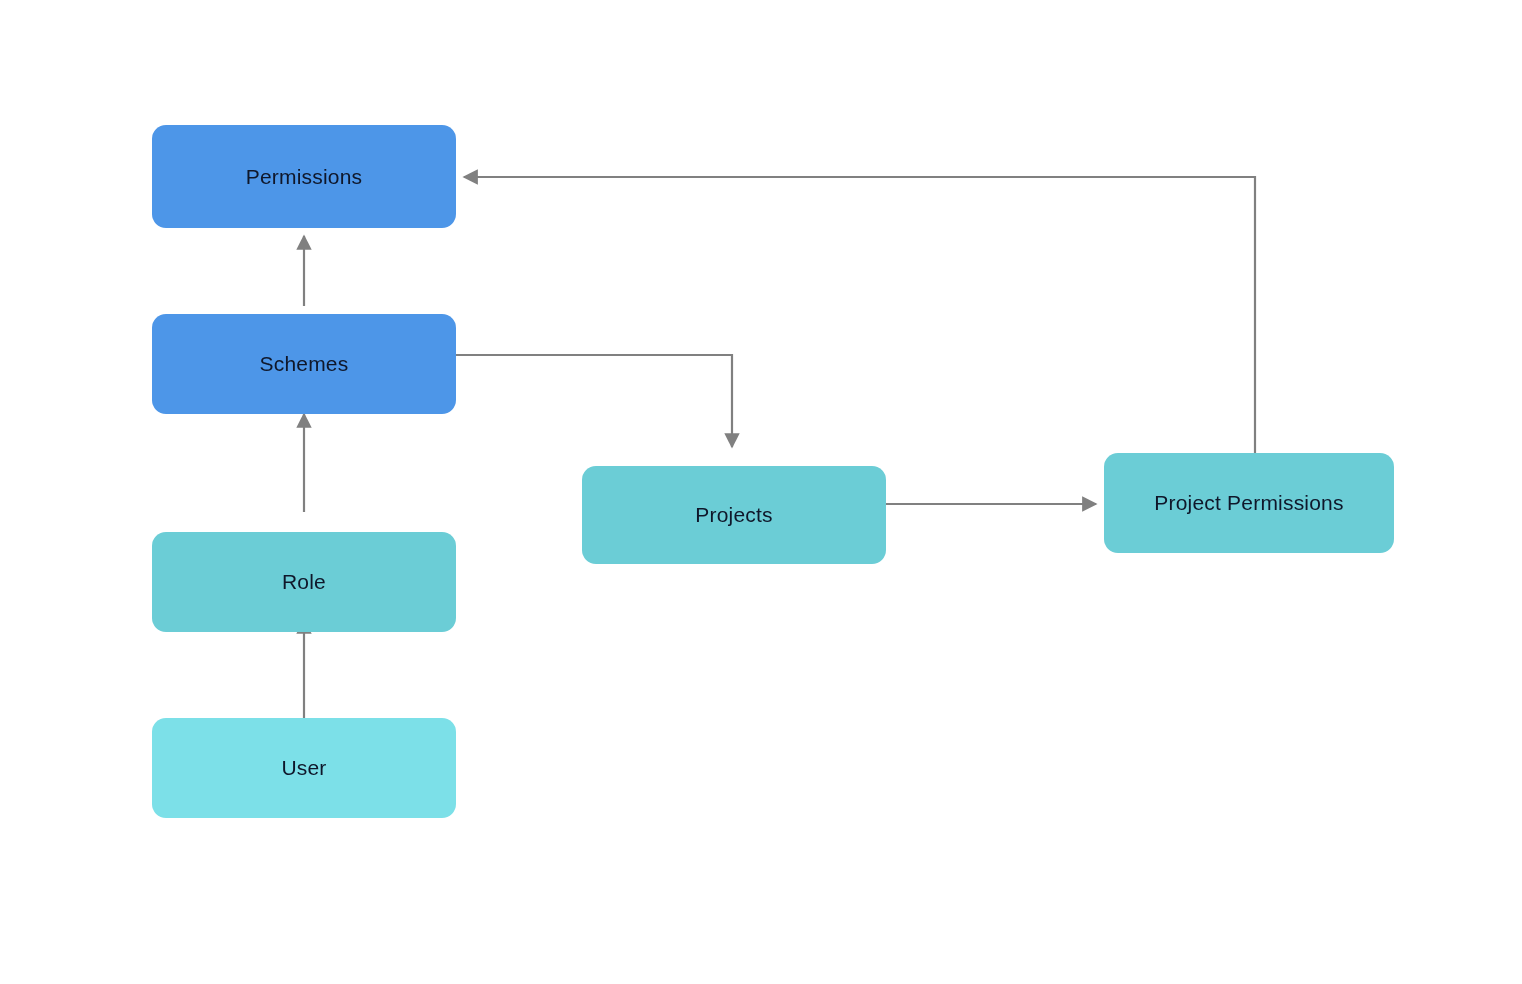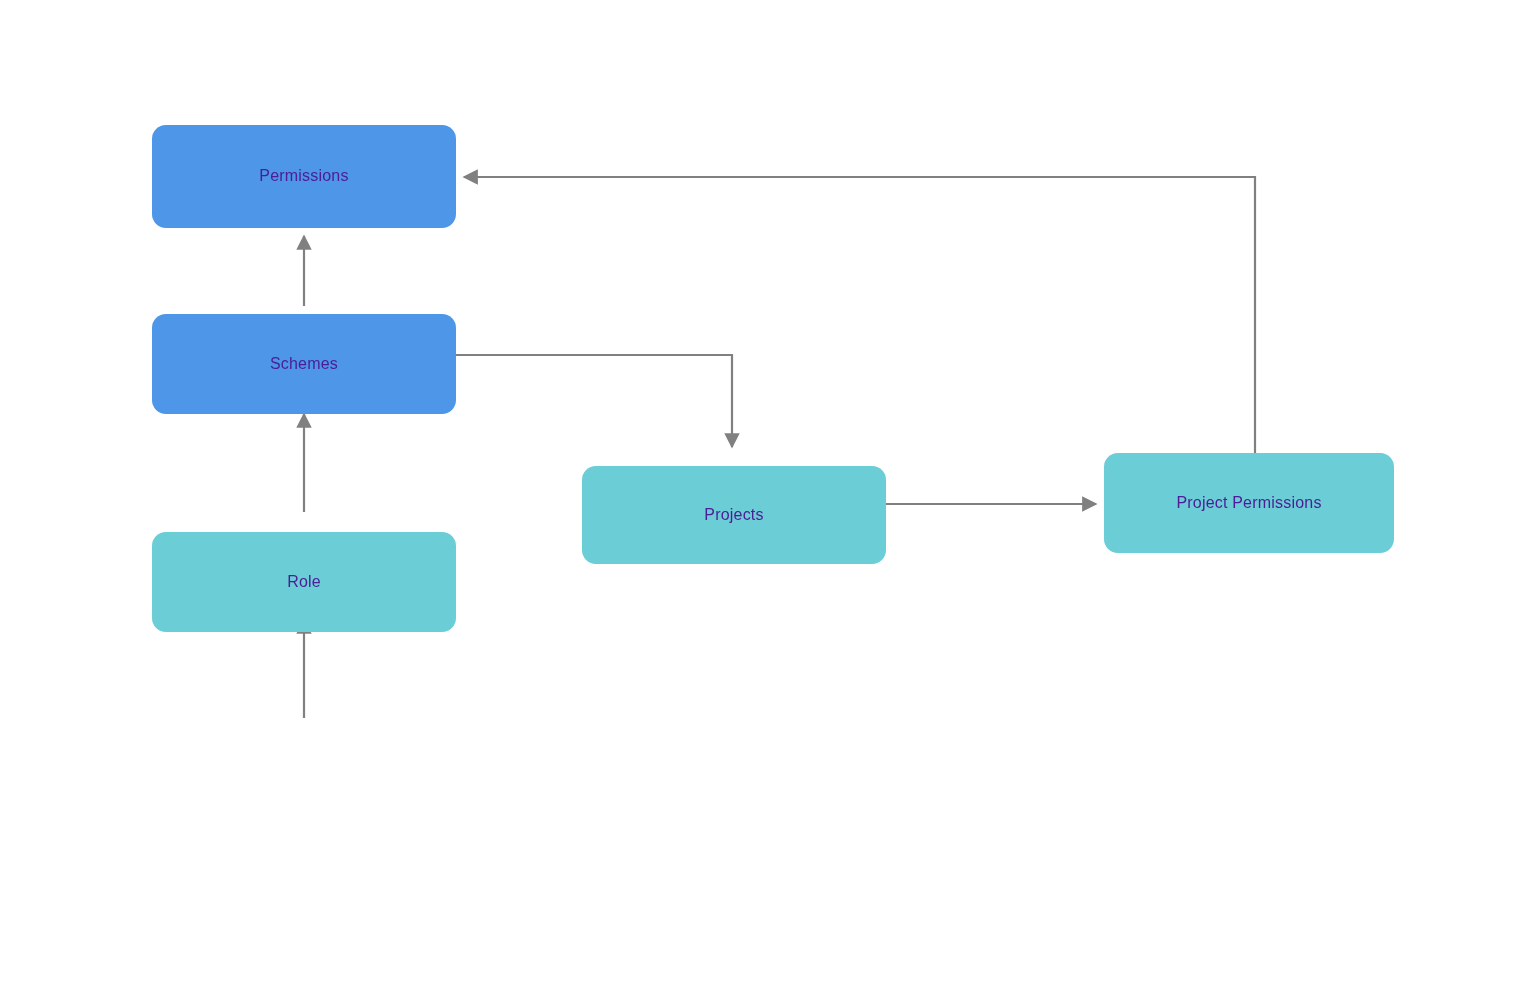--- a/index.html
+++ b/index.html
@@ -17,22 +17,22 @@
     background: #ffffff;
     overflow: hidden;
   }
   .node {
     position: absolute;
     box-sizing: border-box;
     border-radius: 14px;
     display: flex;
     align-items: center;
     justify-content: center;
-    color: #4c1d95;
-    font-size: 16px;
+    color: #0f172a;
+    font-size: 21px;
     font-weight: 400;
     letter-spacing: 0.2px;
     user-select: none;
     z-index: 3;
   }
   .node-label {
     display: block;
     line-height: 1;
     padding-bottom: 1px;
   }
@@ -88,20 +88,23 @@
   </div>
 
   <div class="node" style="left:152px; top:306px; width:304px; height:100px; background:#4d96e8;margin-top:8px;">
     <span class="node-label">Schemes</span>
   </div>
 
   <div class="node" style="left:152px; top:512px; width:304px; height:100px; background:#6bcdd6;margin-top:20px;">
     <span class="node-label">Role</span>
   </div>
 
+  <div class="node" style="left:152px; top:718px; width:304px; height:100px; background:#7ce0e8;">
+    <span class="node-label">User</span>
+  </div>
 
   <div class="node" style="left:582px; top:466px; width:304px; height:98px; background:#6bcdd6;">
     <span class="node-label">Projects</span>
   </div>
 
   <div class="node" style="left:1104px; top:453px; width:290px; height:100px; background:#6bcdd6;">
     <span class="node-label">Project Permissions</span>
   </div>
 
 </div>

